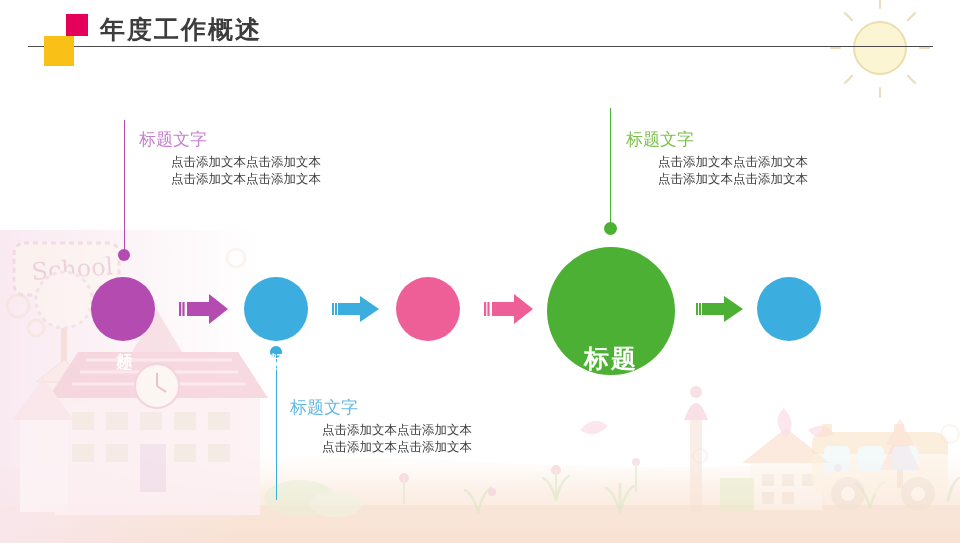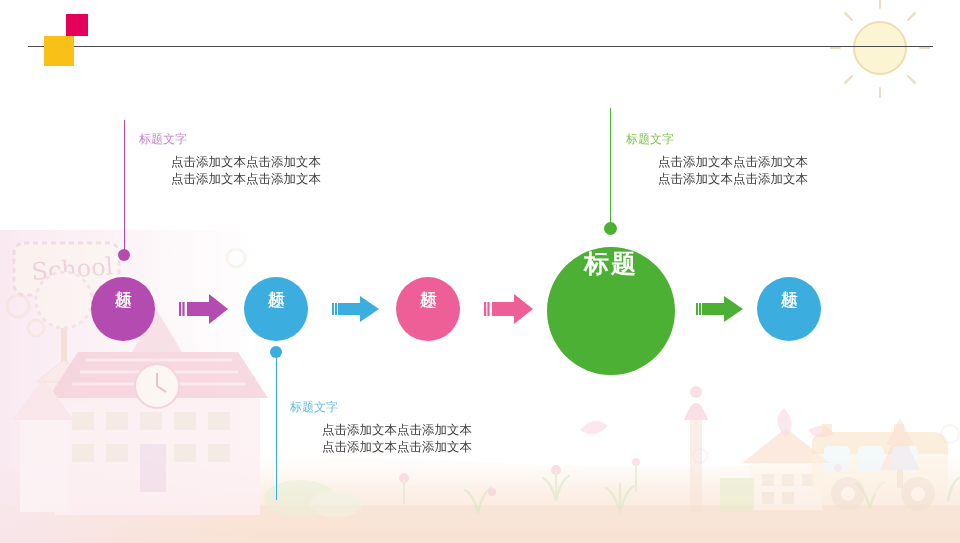--- a/index.html
+++ b/index.html
@@ -40,37 +40,37 @@
     font-family: "DejaVu Sans", "Liberation Sans", sans-serif;
   }
 
   
   .conn-line { position: absolute; width: 1px; }
   .conn-dot  { position: absolute; border-radius: 50%; }
 
   
   .txt-block { position: absolute; }
   .txt-title {
-    font-size: 12px; line-height: 22px; margin-bottom: 3px;
+    font-size: 17px; line-height: 22px; margin-bottom: 3px;
     font-family: "DejaVu Sans", "Liberation Sans", sans-serif;
     white-space: nowrap;
   }
   .txt-line {
     font-size: 12.5px; line-height: 17px; color: #3c3c3c;
     white-space: nowrap;
     font-family: "DejaVu Sans", "Liberation Sans", sans-serif;
     margin-left: 32px;
   }
 
   
   .node {
     position: absolute; border-radius: 50%;
-    display: flex; align-items: flex-start; justify-content: center;
+    display: flex; align-items: flex-end; justify-content: center;
     color: #ffffff; text-align: center;
-    font-family: Liberation Serif, serif;
+    font-family: Liberation Mono, monospace;
   }
   .node-sm { width: 64px; height: 64px; font-size: 17px; line-height: 20px; }
   .node-lg { width: 128px; height: 128px; font-size: 25px; font-weight: bold; }
 
   
   .arrow { position: absolute; }
 </style>
 </head>
 <body>
 
@@ -229,20 +229,21 @@
       <circle cx="36" cy="328" r="8" fill="none" stroke="#f3d9c7" stroke-width="3"></circle>
       <circle cx="236" cy="258" r="9" fill="none" stroke="#f1e0d2" stroke-width="3"></circle>
       <circle cx="700" cy="456" r="7" fill="none" stroke="#f1dfd0" stroke-width="2"></circle>
       <circle cx="950" cy="434" r="9" fill="none" stroke="#f1dfd0" stroke-width="2"></circle>
     </g>
   </svg>
 
   <div class="hdr-rule"></div>
   <div class="hdr-sq-yellow"></div>
   <div class="hdr-sq-pink"></div>
+  <div class="hdr-title">年度工作概述</div>
 
   <div class="conn-line" style="left:124px; top:120px; height:132px; background:#b44bb0;"></div>
   <div class="conn-dot" style="left:118px; top:249px; width:12px; height:12px; background:#b44bb0;"></div>
 
   <div class="conn-line" style="left:610px; top:108px; height:122px; background:#4cb034;"></div>
   <div class="conn-dot" style="left:604px; top:222px; width:13px; height:13px; background:#4cb034;"></div>
 
   <div class="conn-line" style="left:276px; top:352px; height:148px; background:#3badde;"></div>
   <div class="conn-dot" style="left:270px; top:346px; width:12px; height:12px; background:#3badde;"></div>
 

